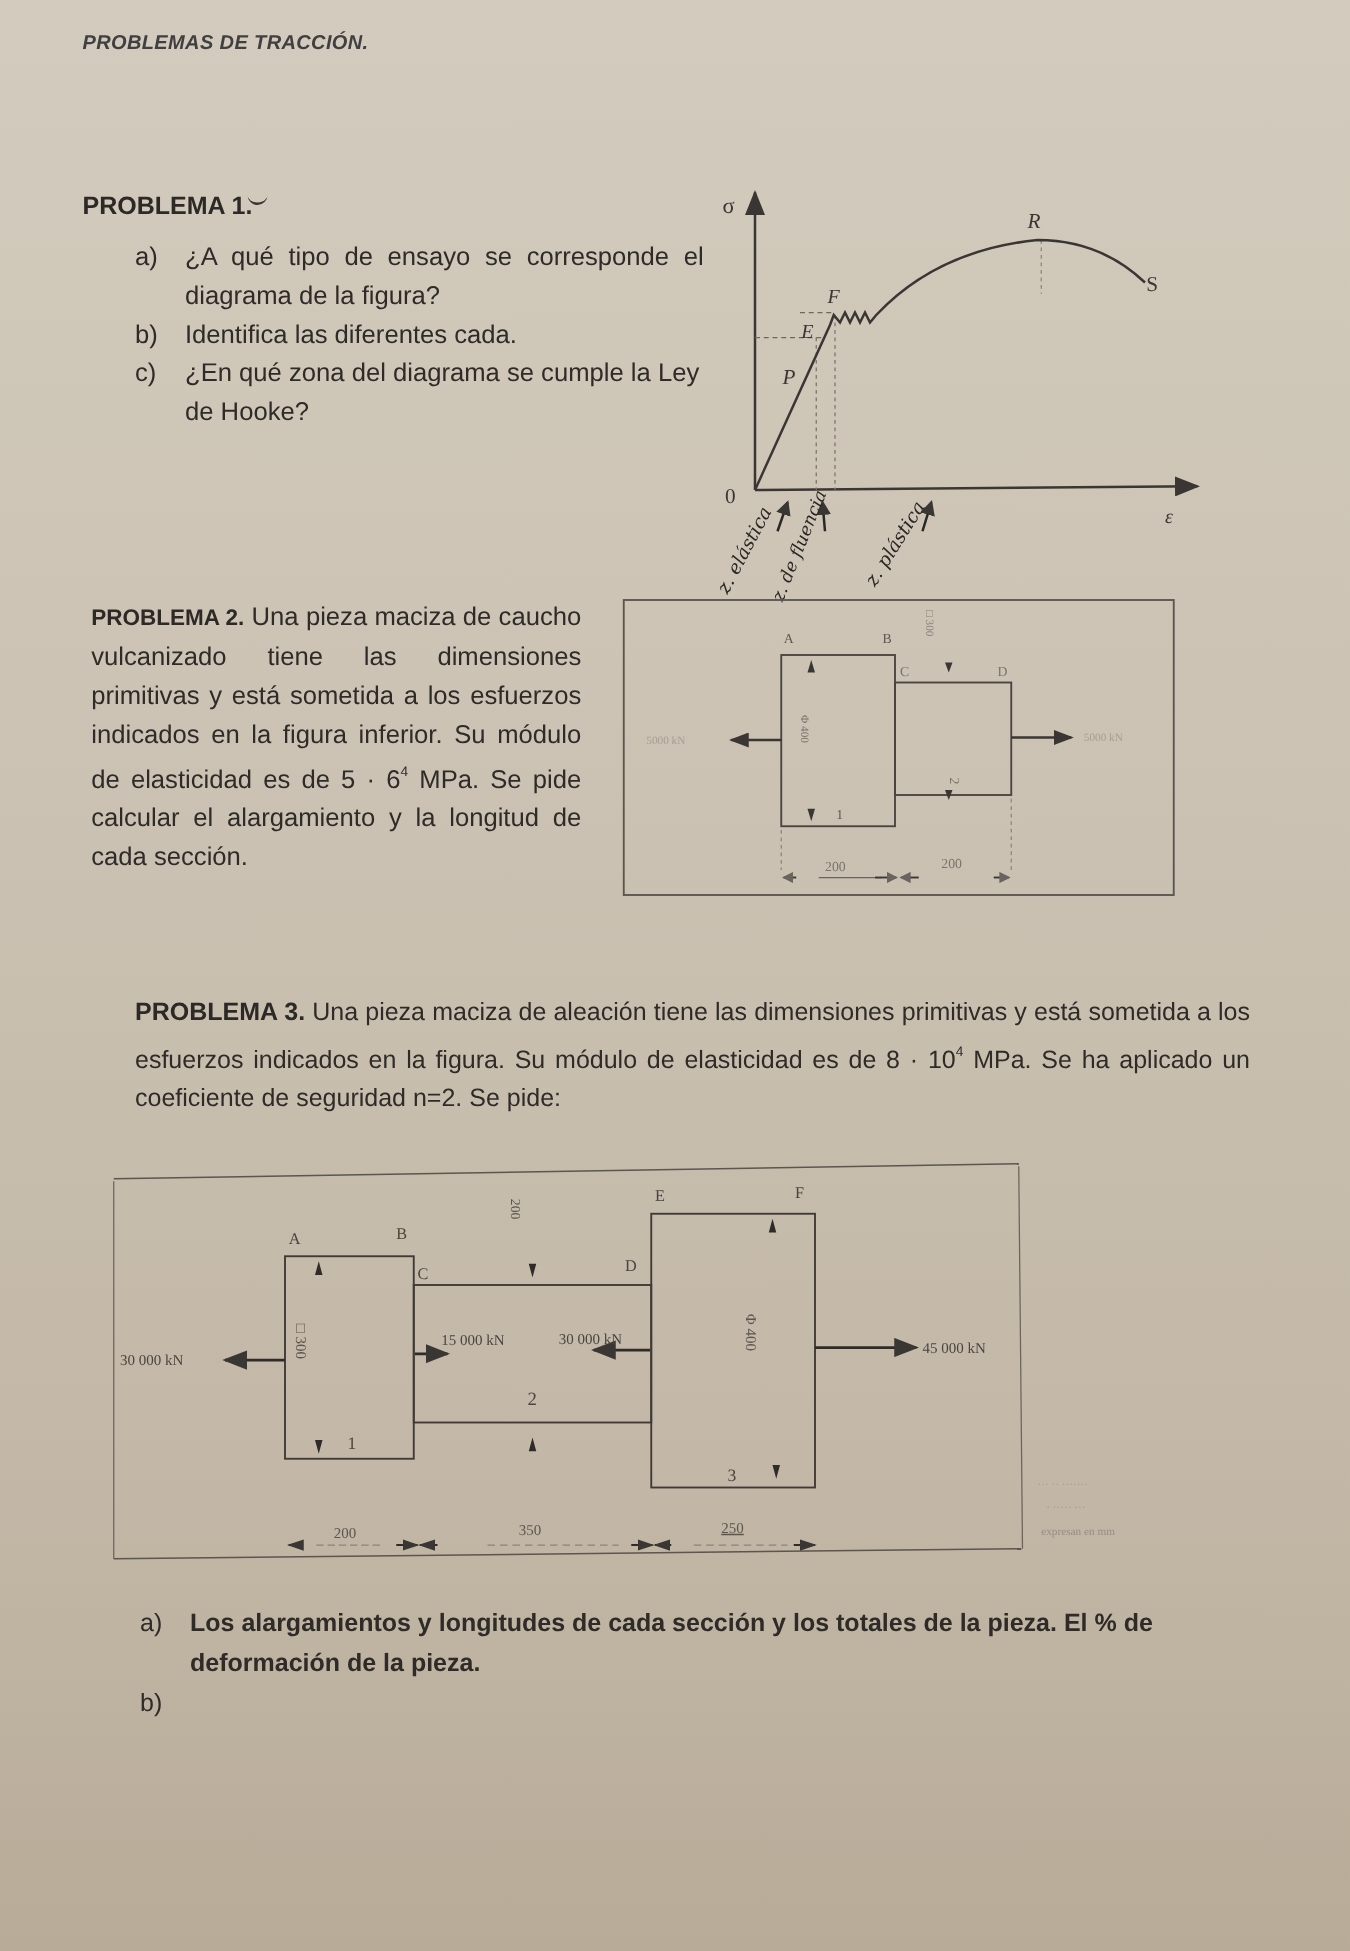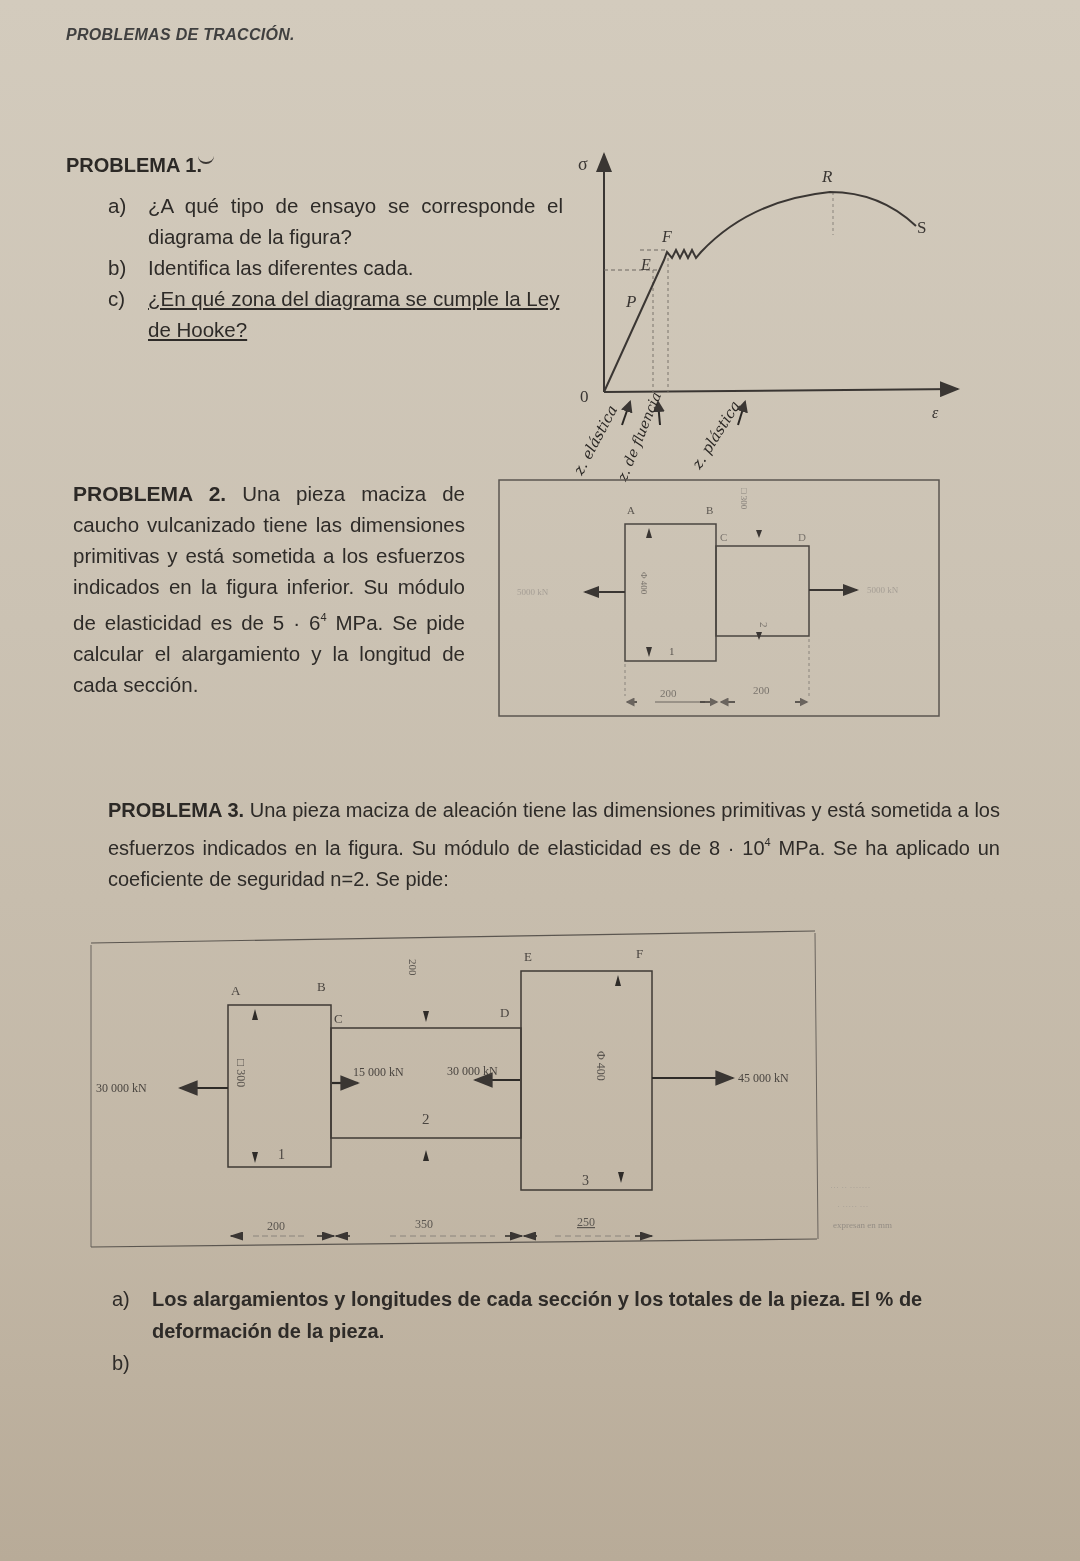--- a/index.html
+++ b/index.html
@@ -12,21 +12,21 @@
   .abs { position: absolute; }
   .title { left: 66px; top: 26px; font-size: 16px; font-weight: bold; letter-spacing: 0.3px; color: #404040; font-style: italic; }
   .ptitle { font-weight: bold; font-size: 20px; color: #2c2926; }
   .p1-title { left: 66px; top: 130px; margin-top: 24px; }
   .underline-mark { left: 198px; top: 156px; width: 16px; height: 6px; border-bottom: 2px solid #3a3633; border-radius: 0 0 10px 10px; }
   .qlist { font-size: 20.5px; line-height: 31px; color: #2e2b28; }
   .qitem { position: relative; padding-left: 40px; }
   .qitem .letter { position: absolute; left: 0; top: 0; }
   .p1-list { left: 108px; top: 190px; width: 455px; }
   .p2-text { left: 73px; top: 478px; width: 392px; font-size: 20.5px; line-height: 31px; text-align: justify; text-align-last: left; }
-  .p2-text .ptitle { font-size: 21px; }
+  .p2-text .ptitle { font-size: 18px; }
   .p3-text { left: 76px; top: 795px; width: 892px; font-size: 20px; line-height: 31.5px; text-align: justify; text-align-last: left; margin-left: 32px; }
   .p3-text .ptitle { font-size: 20px; }
   .p3-list { left: 112px; top: 1283px; width: 880px; font-size: 20px; line-height: 32px; }
   sup { font-size: 11px; vertical-align: 9px; }
   svg text { font-family: "Liberation Serif", serif; }
   .hand { font-family: "DejaVu Serif", serif; font-style: italic; }
 </style>
 </head>
 <body>
 
@@ -39,21 +39,21 @@
   <div class="qitem">
     <span class="letter">a)</span>
     <span style="display:block;text-align:justify;">¿A qué tipo de ensayo se corresponde el diagrama de la figura?</span>
   </div>
   <div class="qitem">
     <span class="letter">b)</span>
     <span>Identifica las diferentes cada.</span>
   </div>
   <div class="qitem">
     <span class="letter">c)</span>
-    <span style="display:block;text-decoration:underline;">¿En qué zona del diagrama se cumple la Ley de Hooke?</span>
+    <span style="display:block;">¿En qué zona del diagrama se cumple la Ley de Hooke?</span>
   </div>
 </div>
 
 <svg class="abs" style="left:560px; top:140px;" width="420" height="345">
   <defs>
     <marker id="arr" markerWidth="10" markerHeight="8" refX="9" refY="4" orient="auto">
       <path d="M0,0 L10,4 L0,8 Z" fill="#3a3633"></path>
     </marker>
     <marker id="arrs" markerWidth="6" markerHeight="6" refX="5" refY="3" orient="auto">
       <path d="M0,0 L6,3 L0,6 Z" fill="#3a3633"></path>

